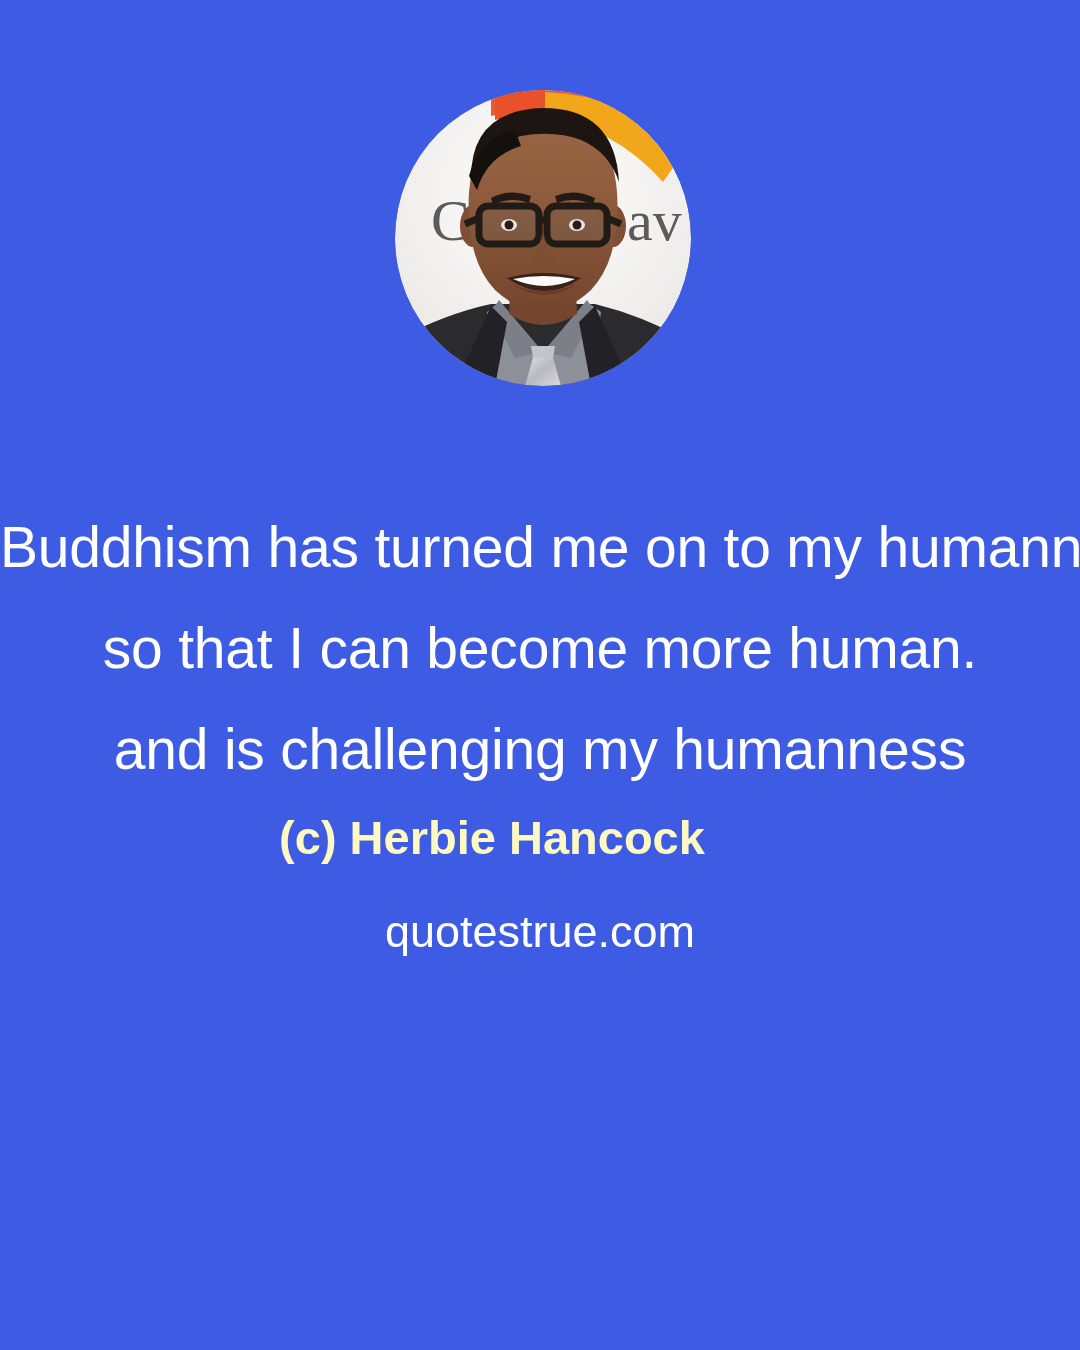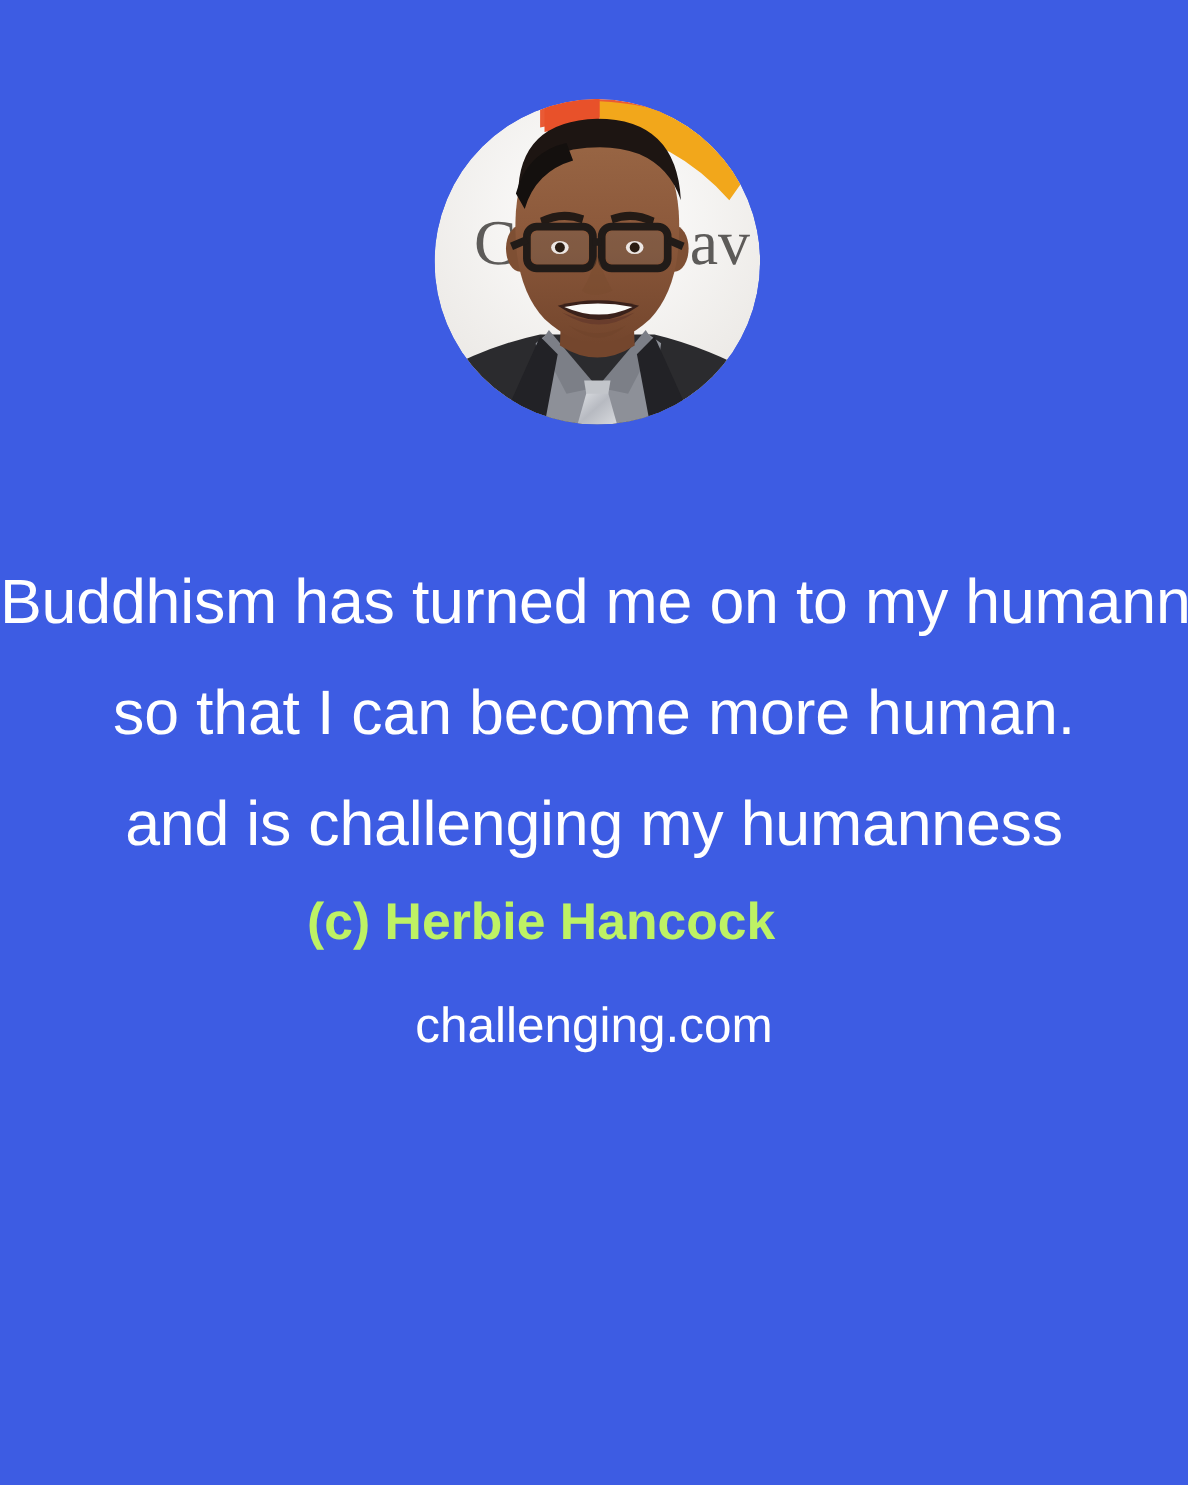--- a/index.html
+++ b/index.html
@@ -51,21 +51,21 @@
     white-space: nowrap;
   }
 
   
   .attribution {
     position: absolute;
     left: 0;
     top: 809px;
     width: 984px;
     text-align: center;
-    color: #bef264;
+    color: #fef9c3;
     font-size: 47px;
     font-weight: 700;
     line-height: 58px;
     white-space: nowrap;
   }
 
   
   .source-site {
     position: absolute;
     left: 0;
@@ -172,15 +172,15 @@
   </div>
 
   <div class="quote-block">
     <div class="quote-line">Buddhism has turned me on to my humanness,</div>
     <div class="quote-line">so that I can become more human.</div>
     <div class="quote-line">and is challenging my humanness</div>
   </div>
 
   <div class="attribution">(c) Herbie Hancock</div>
 
-  <div class="source-site">challenging.com</div>
+  <div class="source-site">quotestrue.com</div>
 
 </div>
 
 </body></html>

